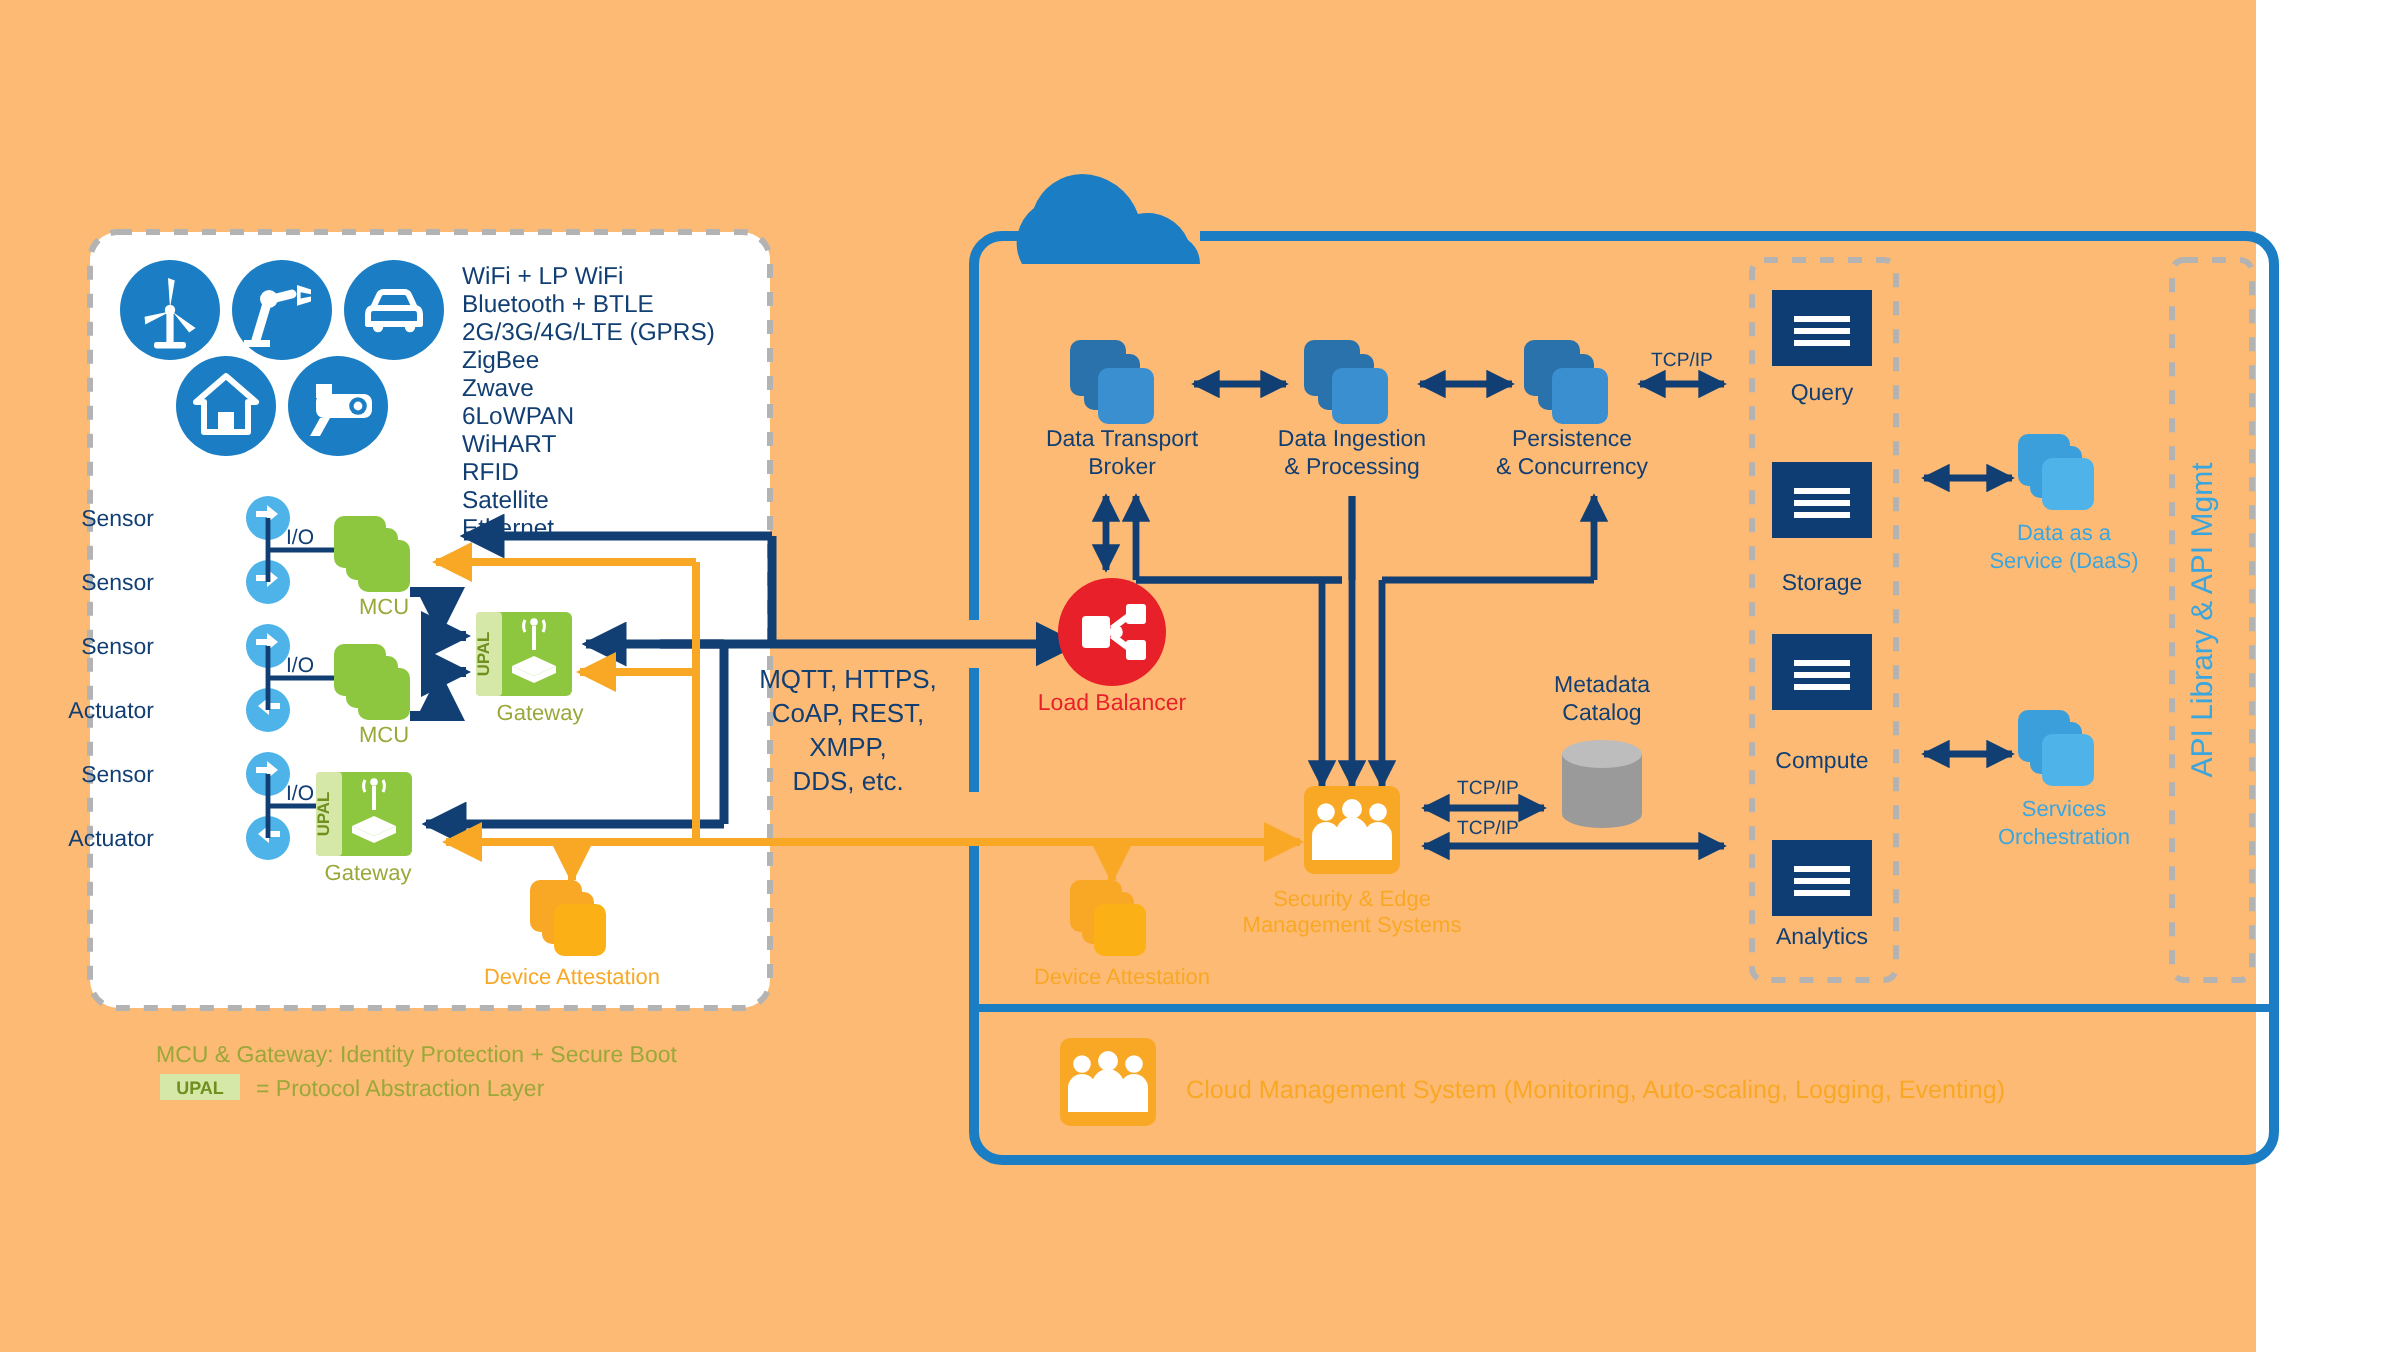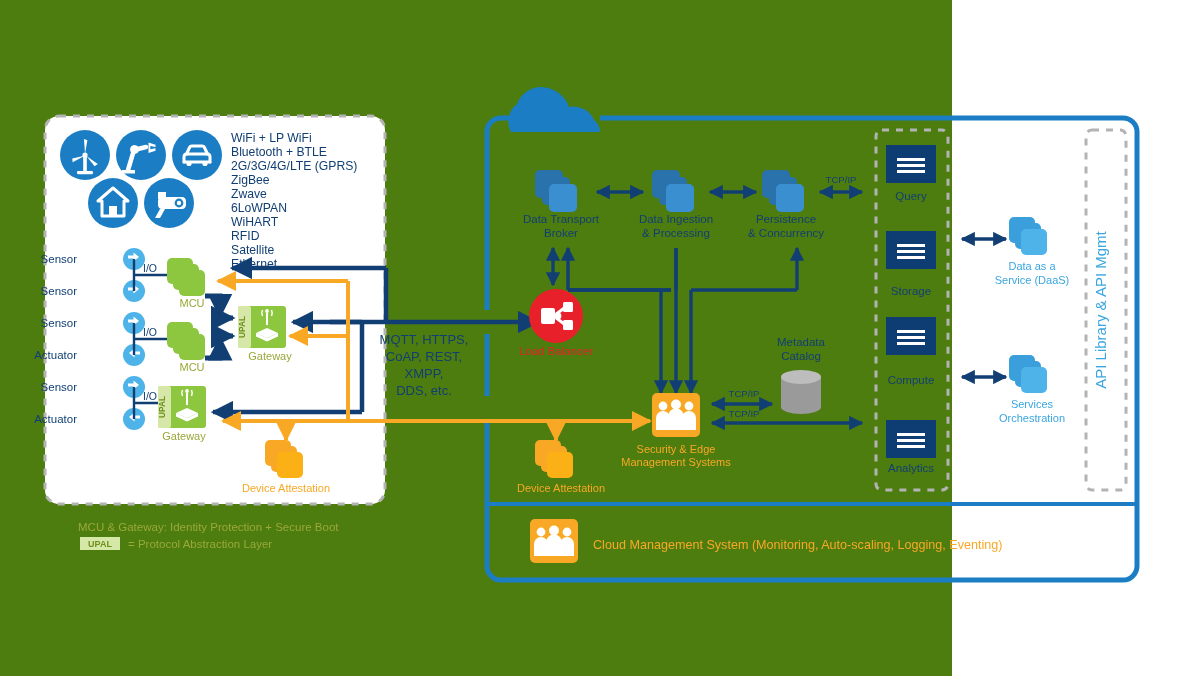--- a/index.html
+++ b/index.html
@@ -1,17 +1,17 @@
 <!DOCTYPE html>
 <html><head>
 <meta charset="utf-8">
 <style>
   html,body{margin:0;padding:0;background:#ffffff;}
   body{width:1200px;height:676px;font-family:"Liberation Sans",sans-serif;overflow:hidden;}
-  #stage{position:relative;width:952px;height:676px;background:#4d7c0f;}
+  #stage{position:relative;width:1128px;height:676px;background:#fdba74;}
   svg{display:block;}
 </style>
 </head>
 <body>
 
 <div id="stage">
 <svg width="1200" height="676" viewBox="0 0 1200 676" xmlns="http://www.w3.org/2000/svg">
 
   <defs>
     <marker id="ahNavy" viewBox="0 0 10 10" refX="9" refY="5" markerWidth="5" markerHeight="5" orient="auto-start-reverse">

